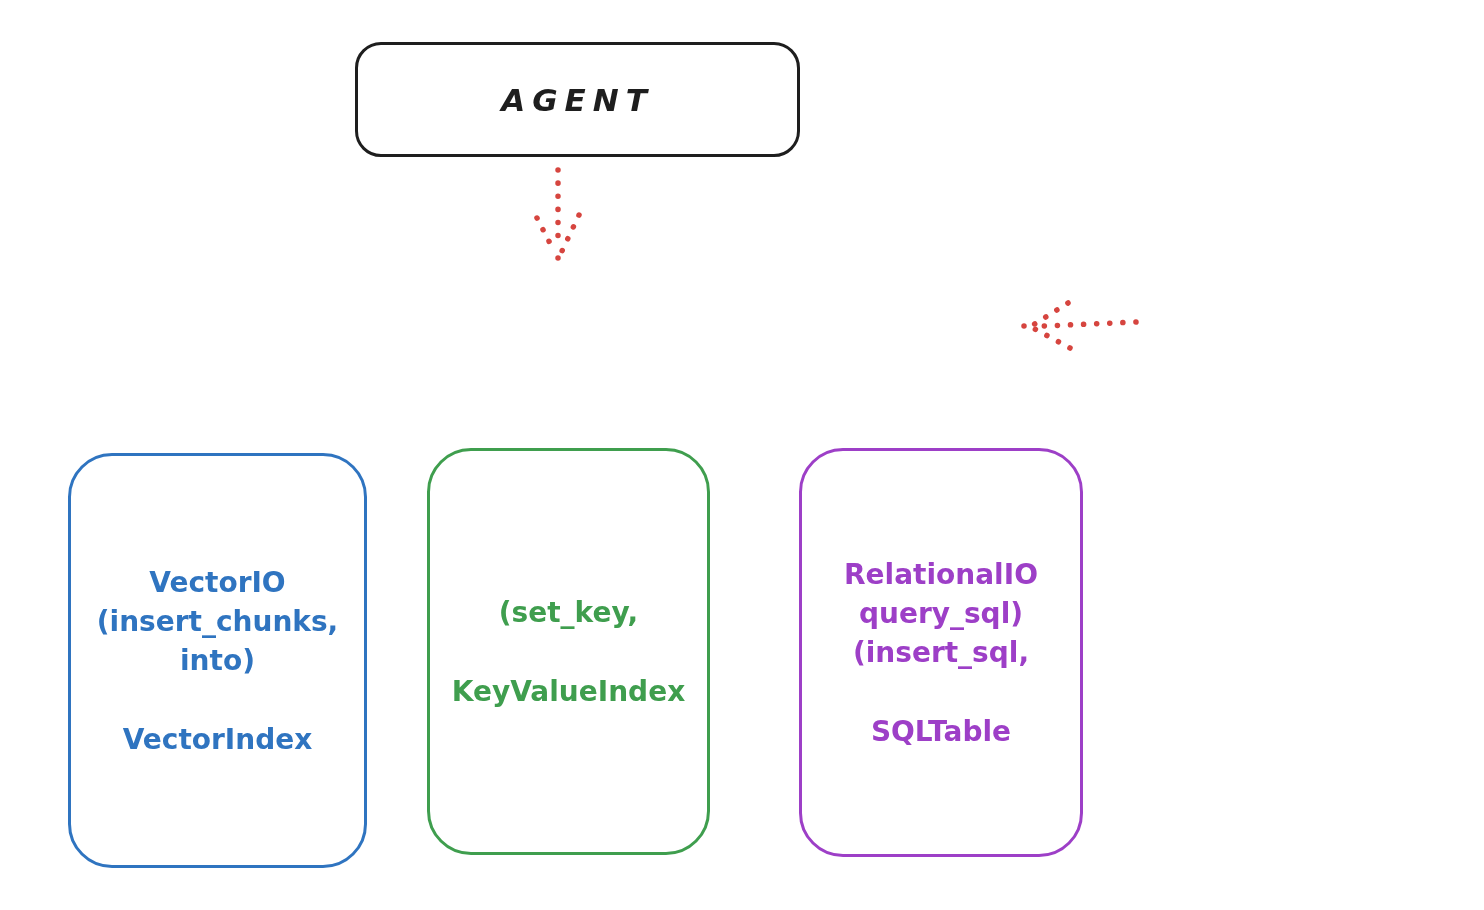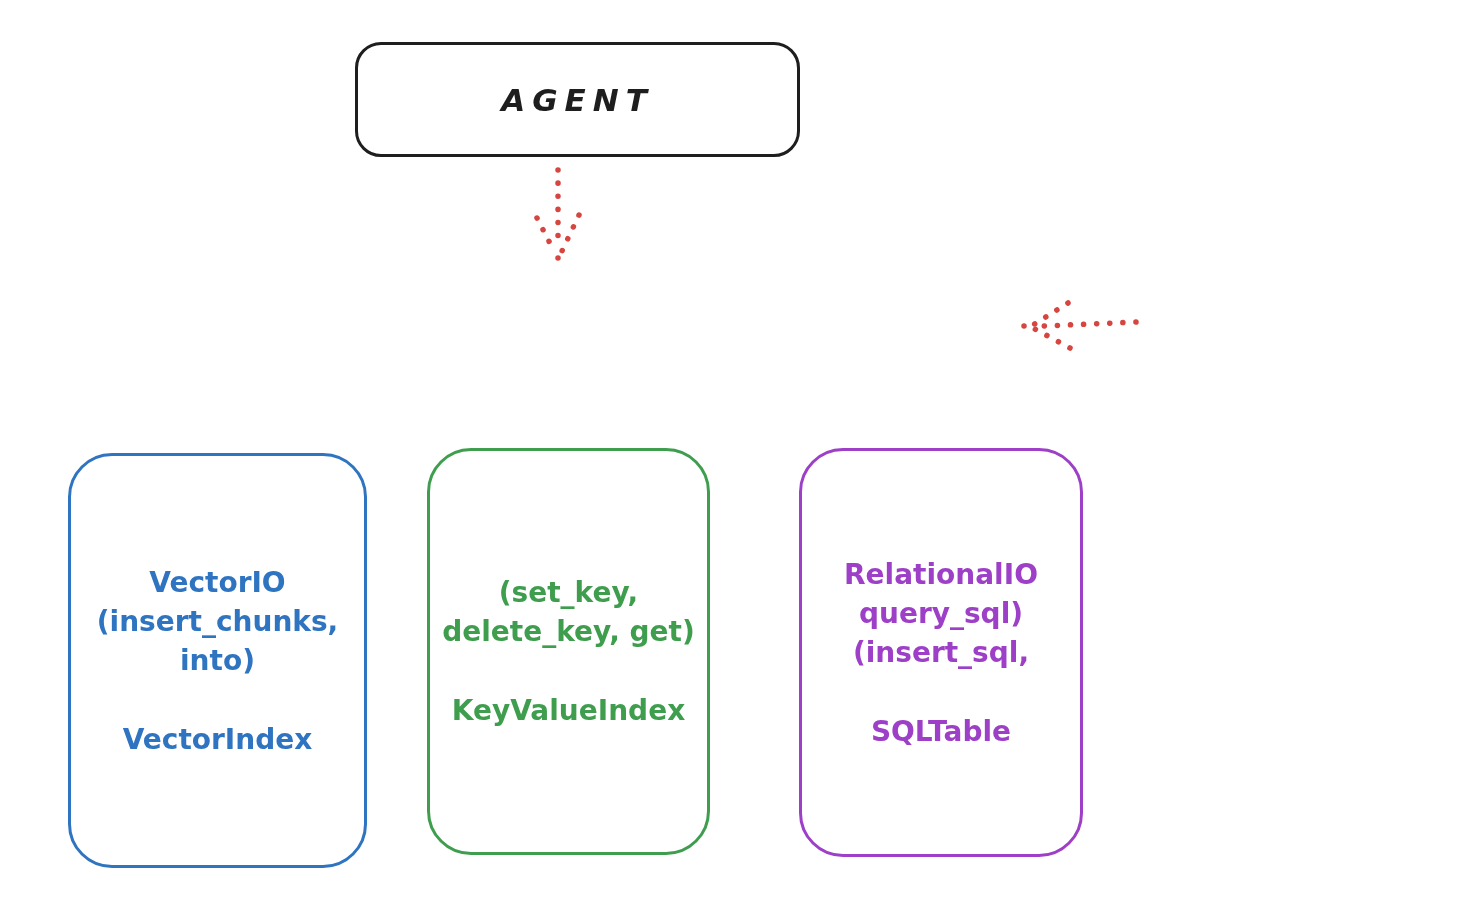--- a/index.html
+++ b/index.html
@@ -137,21 +137,20 @@
   <div class="backend backend-vector">
     <div>VectorIO</div>
     <div>(insert_chunks,</div>
     <div>into)</div>
     <div class="spacer"></div>
     <div>VectorIndex</div>
   </div>
 
   <div class="backend backend-keyvalue">
     <div>(set_key,</div>
-    <div>delete_key, get)</div>
     <div class="spacer"></div>
     <div>KeyValueIndex</div>
   </div>
 
   <div class="backend backend-relational">
     <div>RelationalIO</div>
     <div>query_sql)</div>
     <div>(insert_sql,</div>
     <div class="spacer"></div>
     <div>SQLTable</div>

